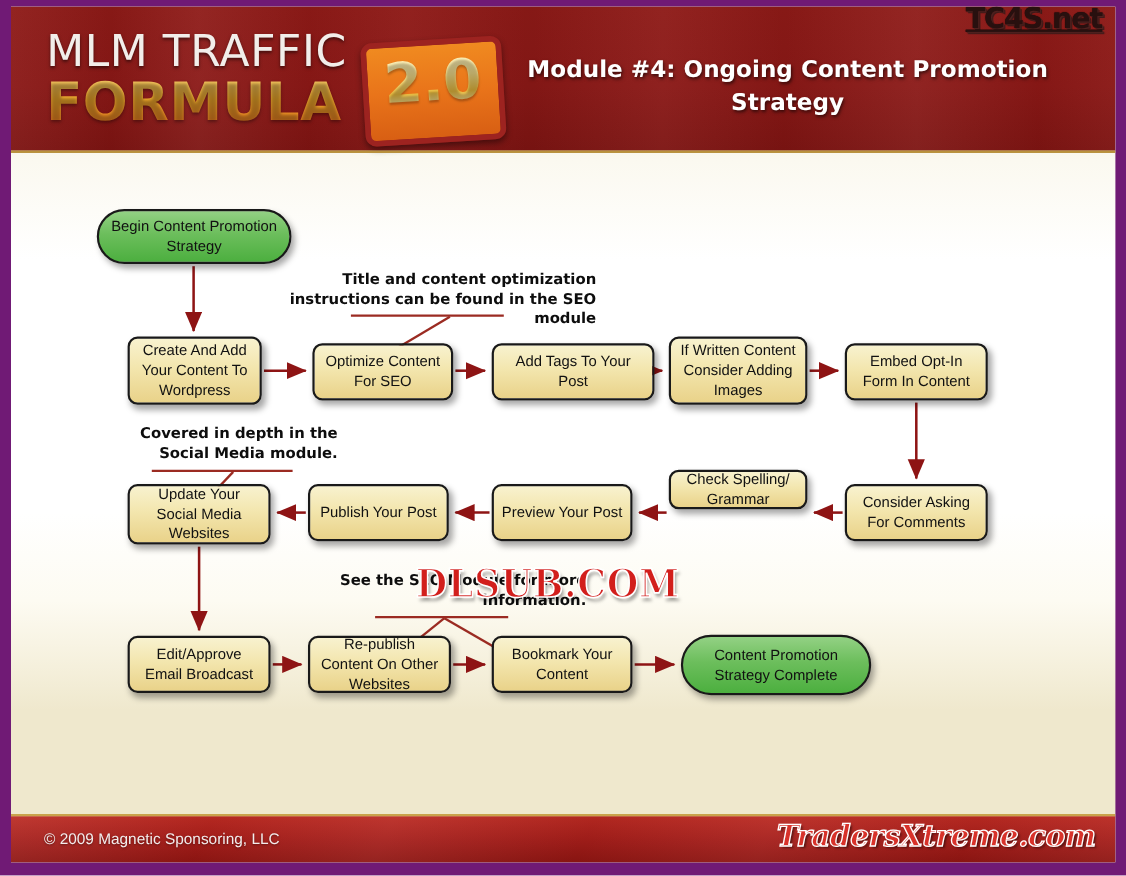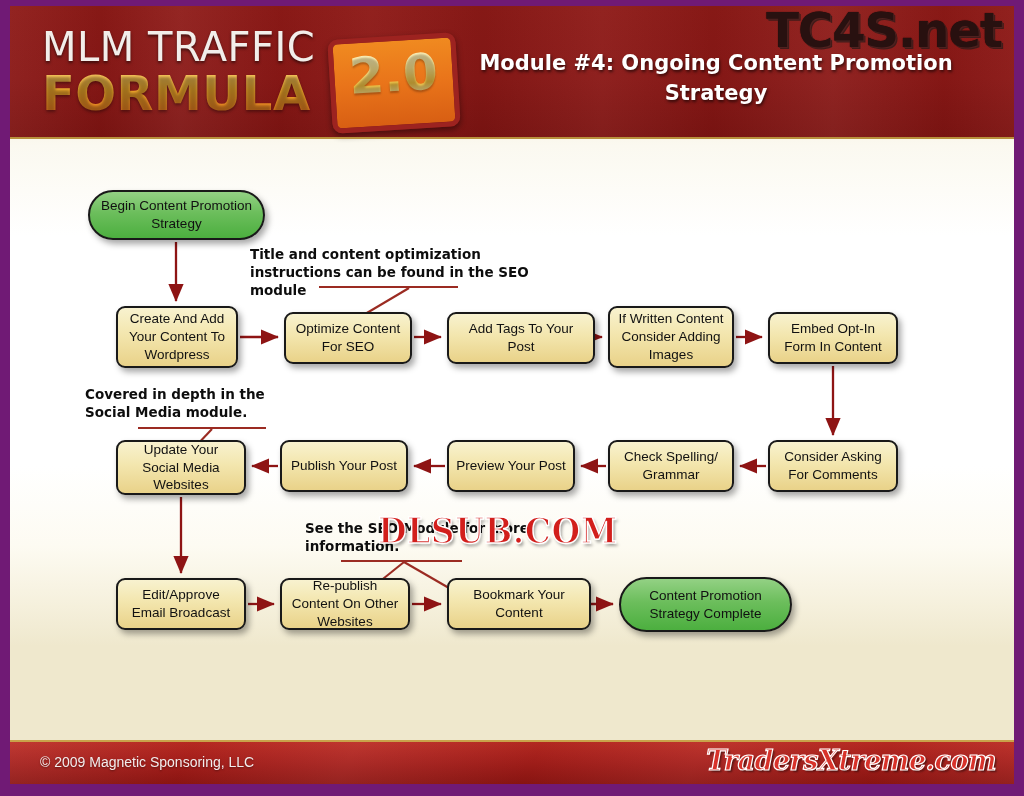--- a/index.html
+++ b/index.html
@@ -140,30 +140,31 @@
     line-height: 1.45;
     text-shadow: 1px 2px 3px rgba(0,0,0,0.6);
     font-family: "DejaVu Sans", sans-serif;
   }
 
   
   .tc4s {
     position: absolute;
     right: 12px;
     top: -4px;
-    font-size: 48px;
+    font-size: 26px;
     font-weight: 700;
     font-family: "DejaVu Sans", sans-serif;
     letter-spacing: -1px;
     color: #20100f;
     text-shadow:
       1px 1px 0 #4a2220,
       2px 2px 0 #3a1b19,
       0 0 1px #000;
     opacity: 0.92;
+    text-decoration: underline;
   }
 
   
   .footer {
     position: absolute;
     left: 0;
     bottom: 0;
     width: 1004px;
     height: 42px;
     background:
@@ -230,21 +231,21 @@
     border-radius: 9px;
     background: linear-gradient(to bottom, #f8f2cf 0%, #f3e6ae 45%, #e9d289 100%);
   }
   .node.terminal {
     border-radius: 28px;
     background: linear-gradient(to bottom, #93d184 0%, #6cbe5c 45%, #4caf3f 100%);
   }
 
   .annot {
     position: absolute;
-    text-align: left;
+    text-align: right;
     font-size: 13.5px;
     font-weight: 700;
     color: #0d0d0d;
     line-height: 1.35;
     font-family: "DejaVu Sans", sans-serif;
   }
 
   
   .dlsub {
     position: absolute;
@@ -340,33 +341,33 @@
       <div class="node process" style="left:274px; top:175px; width:128px; height:52px;">Optimize Content For SEO</div>
 
       <div class="node process" style="left:437px; top:175px; width:148px; height:52px;">Add Tags To Your Post</div>
 
       <div class="node process" style="left:598px; top:169px; width:126px; height:62px;">If Written Content Consider Adding Images</div>
 
       <div class="node process" style="left:758px; top:175px; width:130px; height:52px;">Embed Opt-In Form In Content</div>
 
       <div class="node process" style="left:758px; top:303px; width:130px; height:52px;">Consider Asking For Comments</div>
 
-      <div class="node process" style="left:598px; top:303px; width:126px; height:52px;">Check Spelling/ Grammar</div>
+      <div class="node process" style="left:598px; top:290px; width:126px; height:36px;">Check Spelling/ Grammar</div>
 
       <div class="node process" style="left:437px; top:303px; width:128px; height:52px;">Preview Your Post</div>
 
       <div class="node process" style="left:270px; top:303px; width:128px; height:52px;">Publish Your Post</div>
 
       <div class="node process" style="left:106px; top:303px; width:130px; height:55px;">Update Your Social Media Websites</div>
 
       <div class="node process" style="left:106px; top:441px; width:130px; height:52px;">Edit/Approve Email Broadcast</div>
 
       <div class="node process" style="left:270px; top:441px; width:130px; height:52px;">Re-publish Content On Other Websites</div>
 
-      <div class="node process" style="left:437px; top:441px; width:144px; height:52px;">Bookmark Your Content</div>
+      <div class="node process" style="left:437px; top:441px; width:128px; height:52px;">Bookmark Your Content</div>
 
       <div class="node terminal" style="left:609px; top:440px; width:173px; height:55px;">Content Promotion Strategy Complete</div>
 
       <div class="annot" style="left:240px; top:108px; width:292px;">Title and content optimization instructions can be found in the SEO module</div>
 
       <div class="annot" style="left:75px;  top:248px; width:222px;">Covered in depth in the Social Media module.</div>
 
       <div class="annot" style="left:295px; top:382px; width:228px;">See the SEO Module for more information.</div>
 
       <div class="dlsub">DLSUB.COM</div>

